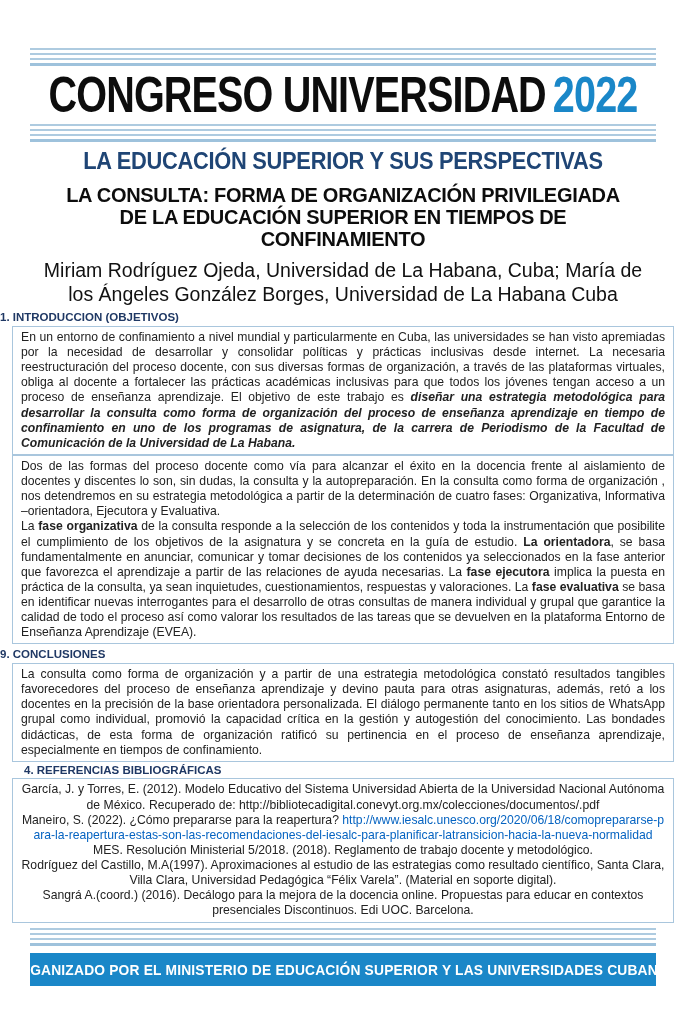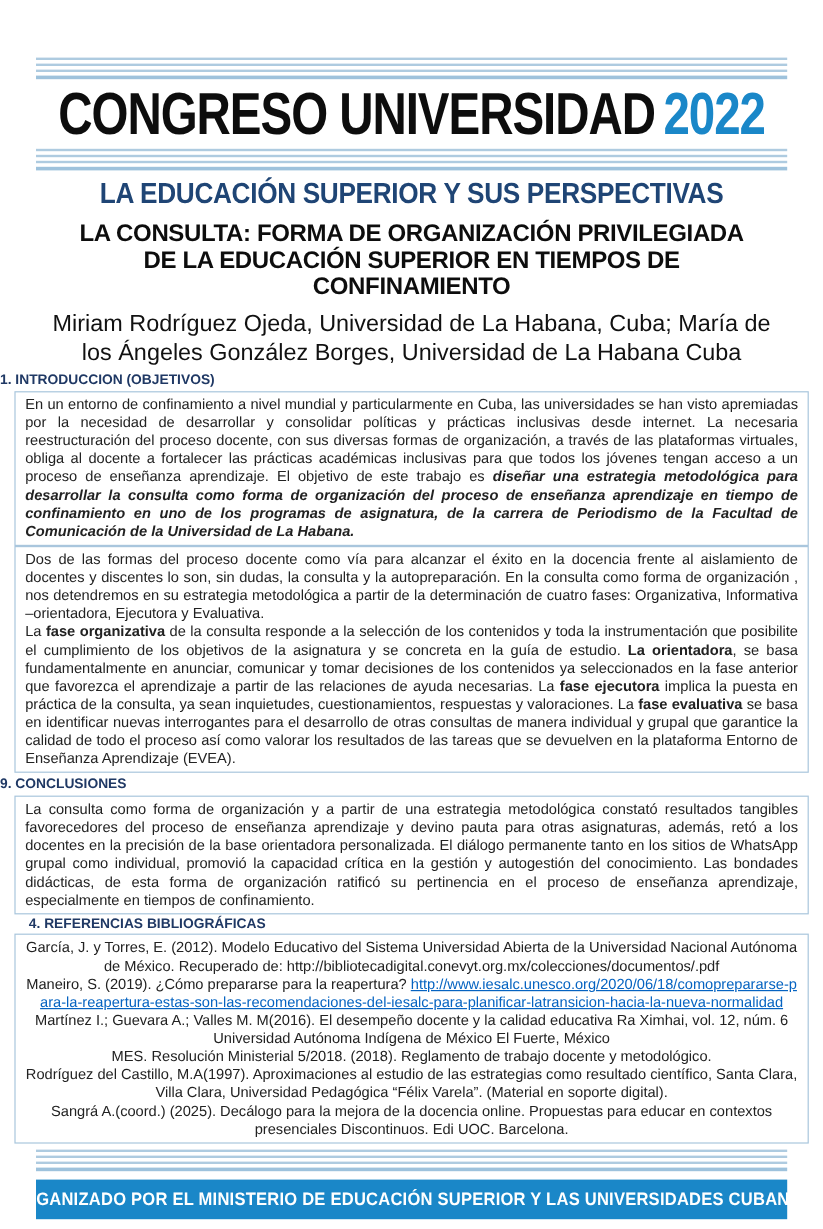--- a/index.html
+++ b/index.html
@@ -41,21 +41,21 @@
     margin:5px 0 2px;letter-spacing:0px;
   }
   .box{
     margin:0 12px;border:1.5px solid #a9c6dd;background:#fff;
     padding:3px 8px;font-size:12.2px;line-height:1.24;text-align:justify;color:#222;
   }
   .box p{margin:0;}
   .seg-normal{font-weight:400;font-style:normal;}
   .seg-bold{font-weight:700;}
   .seg-bolditalic{font-weight:700;font-style:italic;}
-  a.seg-link{color:#0563c1;text-decoration:underline;cursor:pointer;word-break:break-all;}
+  a.seg-link{color:#0563c1;cursor:pointer;word-break:break-all;}
 
   .footer-lines{margin-top:5px;}
   .banner{
     margin:7px 30px 0;height:33px;background:#1a87c8;display:flex;align-items:center;justify-content:center;
   }
   .banner-text{
     color:#ffffff;font-weight:700;font-size:15px;letter-spacing:0.2px;white-space:nowrap;
     transform:scaleX(0.92);
   }
 </style>
@@ -97,25 +97,24 @@
   </div>
 
   <div class="sec-heading" style="margin-top:4px;">9. CONCLUSIONES</div>
   <div class="box">
     <p><span class="seg-normal">La consulta como forma de organización y a partir de una estrategia metodológica constató resultados tangibles favorecedores del proceso de enseñanza aprendizaje y devino pauta para otras asignaturas, además, retó a los docentes en la precisión de la base orientadora personalizada. El diálogo permanente tanto en los sitios de WhatsApp grupal como individual, promovió la capacidad crítica en la gestión y autogestión del conocimiento. Las bondades didácticas, de esta forma de organización ratificó su pertinencia en el proceso de enseñanza aprendizaje, especialmente en tiempos de confinamiento.</span></p>
   </div>
 
   <div class="sec-heading" style="margin-top:2px;margin-left:24px;">4. REFERENCIAS BIBLIOGRÁFICAS</div>
   <div class="box" style="text-align:center;">
     <p><span class="seg-normal">García, J. y Torres, E. (2012). Modelo Educativo del Sistema Universidad Abierta de la Universidad Nacional Autónoma de México. Recuperado de: http://bibliotecadigital.conevyt.org.mx/colecciones/documentos/.pdf</span></p>
-    <p><span class="seg-normal">Maneiro, S. (2019). ¿Cómo prepararse para la reapertura? </span><a class="seg-link">http://www.iesalc.unesco.org/2020/06/18/comoprepararse-para-la-reapertura-estas-son-las-recomendaciones-del-iesalc-para-planificar-latransicion-hacia-la-nueva-normalidad</a></p>
-    <p><span class="seg-normal">Martínez I.; Guevara A.; Valles M. M(2016). El desempeño docente y la calidad educativa Ra Ximhai, vol. 12, núm.  6 Universidad Autónoma Indígena de México El Fuerte, México</span></p>
+    <p><span class="seg-normal">Maneiro, S. (2022). ¿Cómo prepararse para la reapertura? </span><a class="seg-link">http://www.iesalc.unesco.org/2020/06/18/comoprepararse-para-la-reapertura-estas-son-las-recomendaciones-del-iesalc-para-planificar-latransicion-hacia-la-nueva-normalidad</a></p>
     <p><span class="seg-normal">MES. Resolución Ministerial 5/2018. (2018). Reglamento de trabajo docente y metodológico.</span></p>
     <p><span class="seg-normal">Rodríguez del Castillo, M.A(1997). Aproximaciones al estudio de las estrategias como resultado científico, Santa Clara, Villa Clara, Universidad Pedagógica “Félix Varela”. (Material en soporte digital).</span></p>
-    <p><span class="seg-normal">Sangrá A.(coord.) (2025).  Decálogo para la mejora de la docencia online.  Propuestas para educar en contextos presenciales Discontinuos. Edi UOC. Barcelona.</span></p>
+    <p><span class="seg-normal">Sangrá A.(coord.) (2016).  Decálogo para la mejora de la docencia online.  Propuestas para educar en contextos presenciales Discontinuos. Edi UOC. Barcelona.</span></p>
   </div>
 
   <div class="deco-lines footer-lines">
     <div class="ln"></div>
     <div class="ln"></div>
     <div class="ln"></div>
     <div class="ln"></div>
   </div>
 
   <div class="banner">

